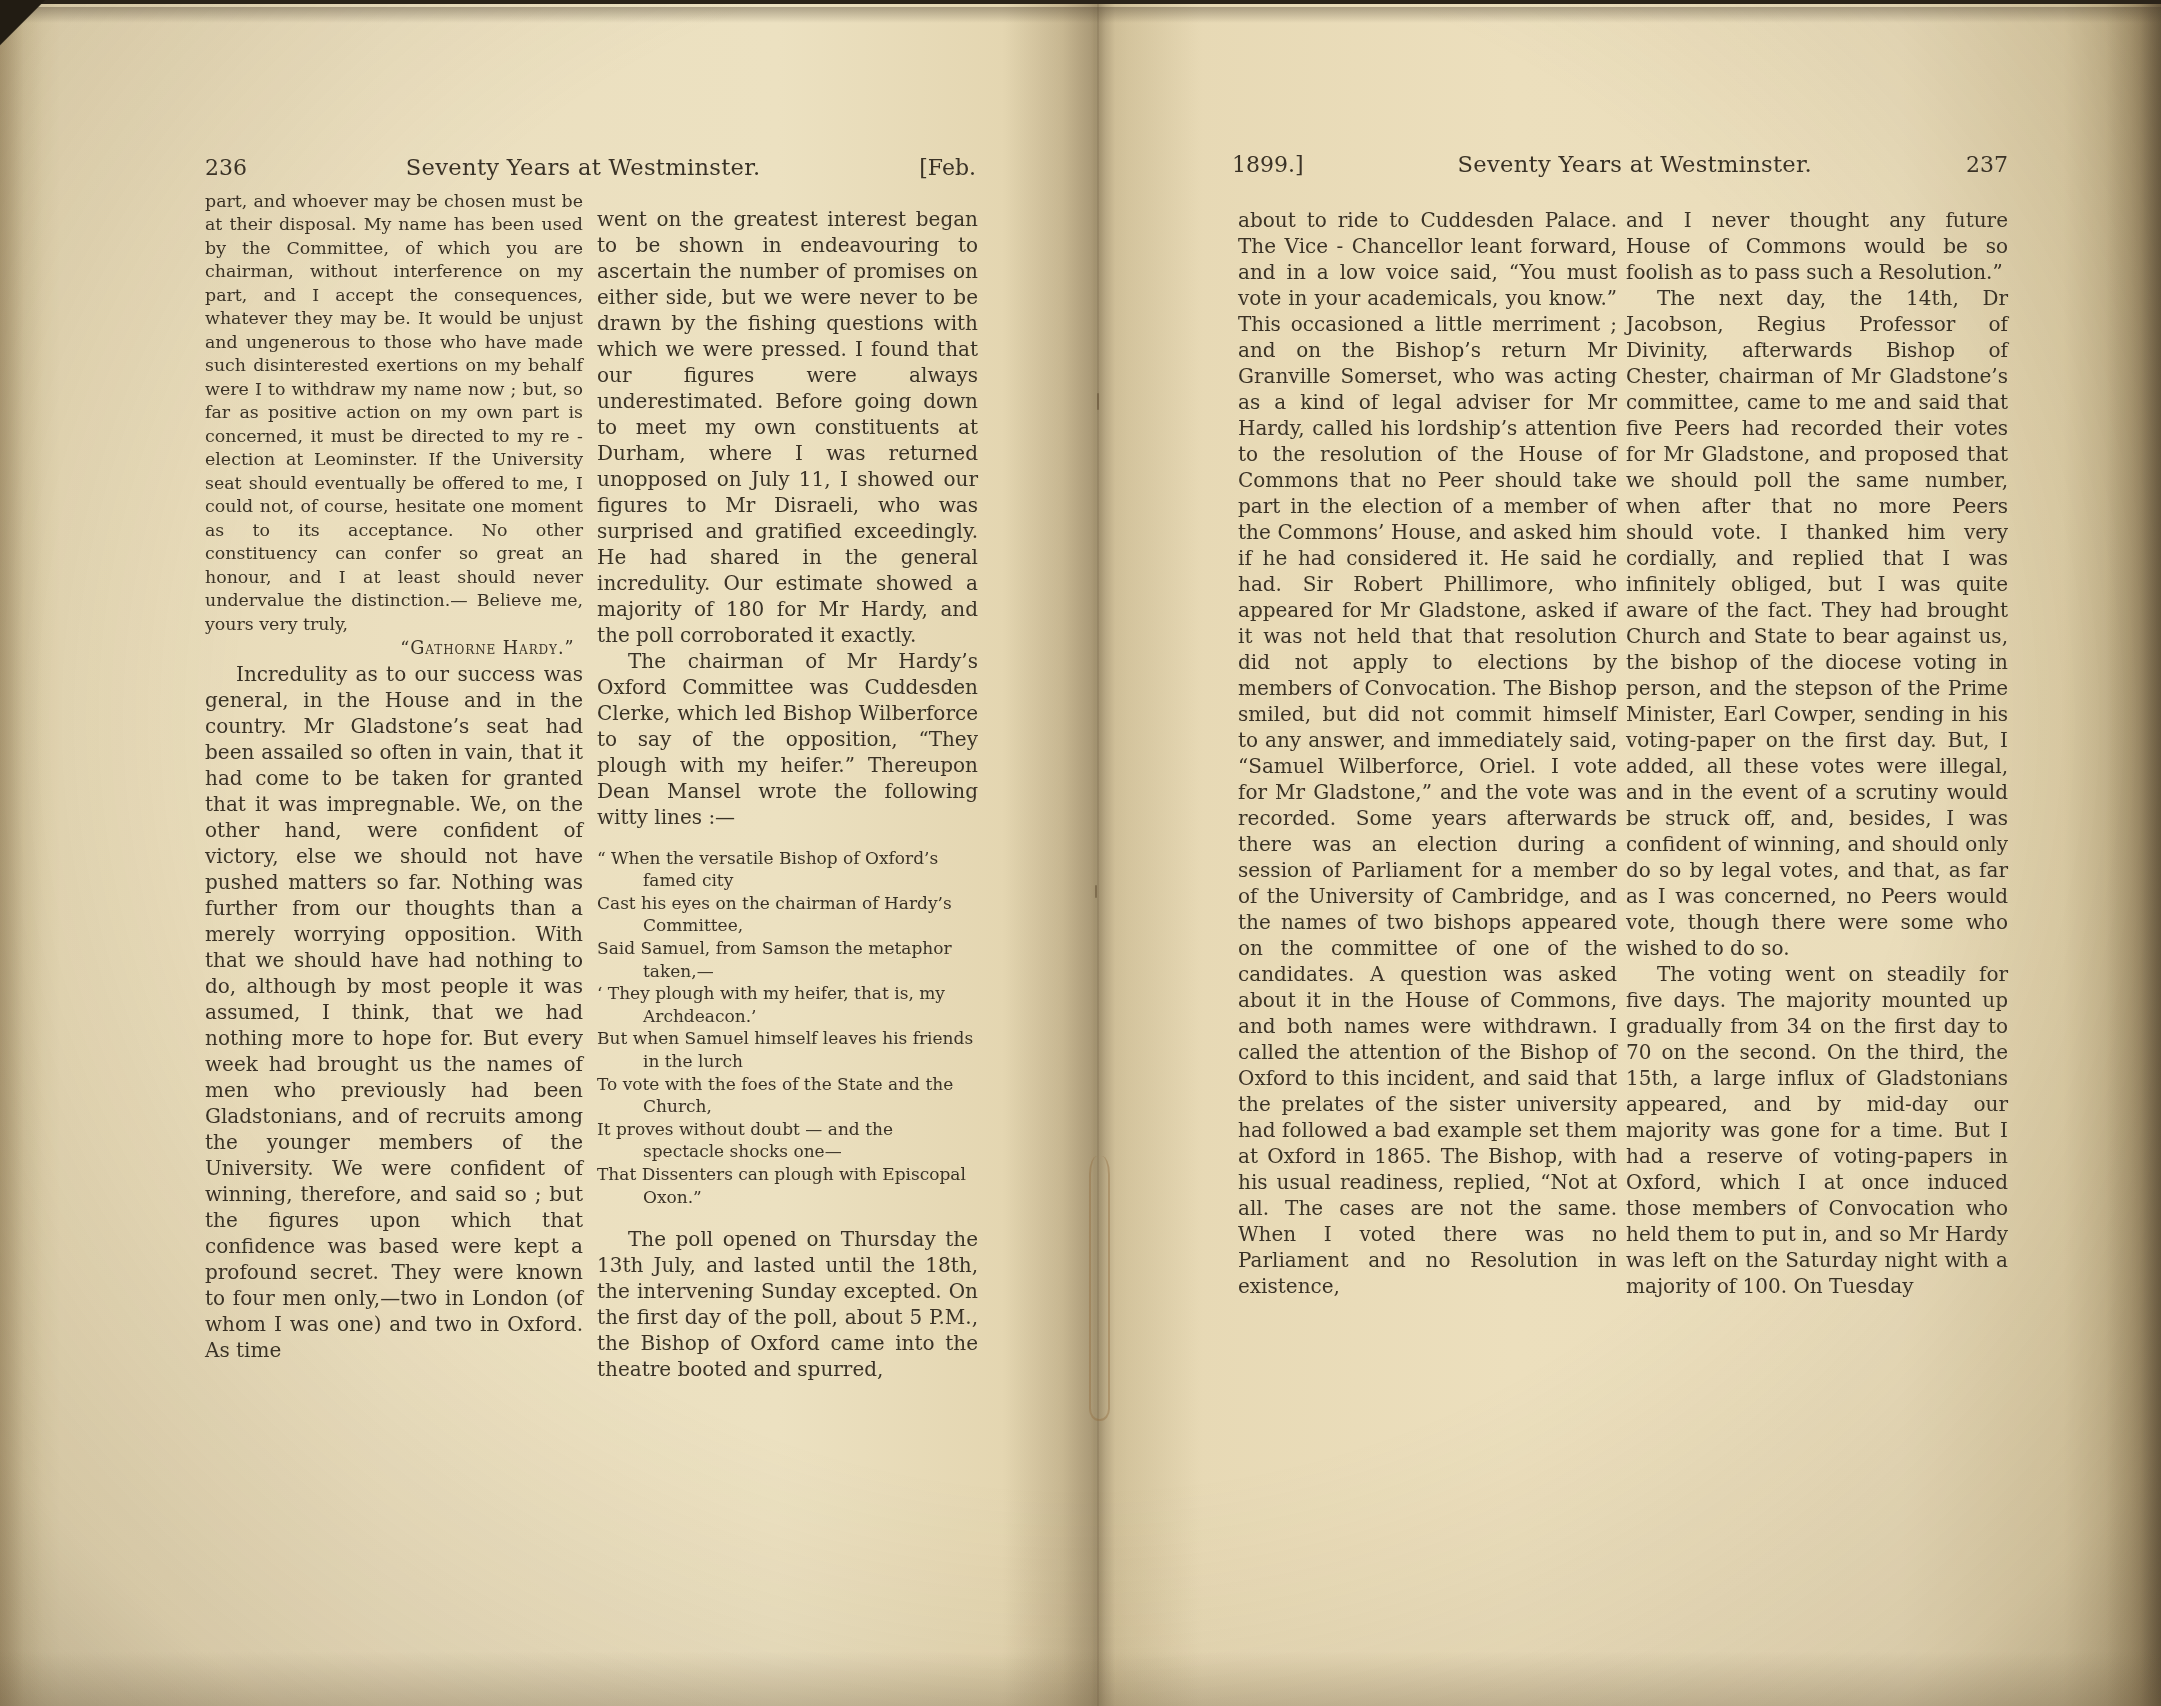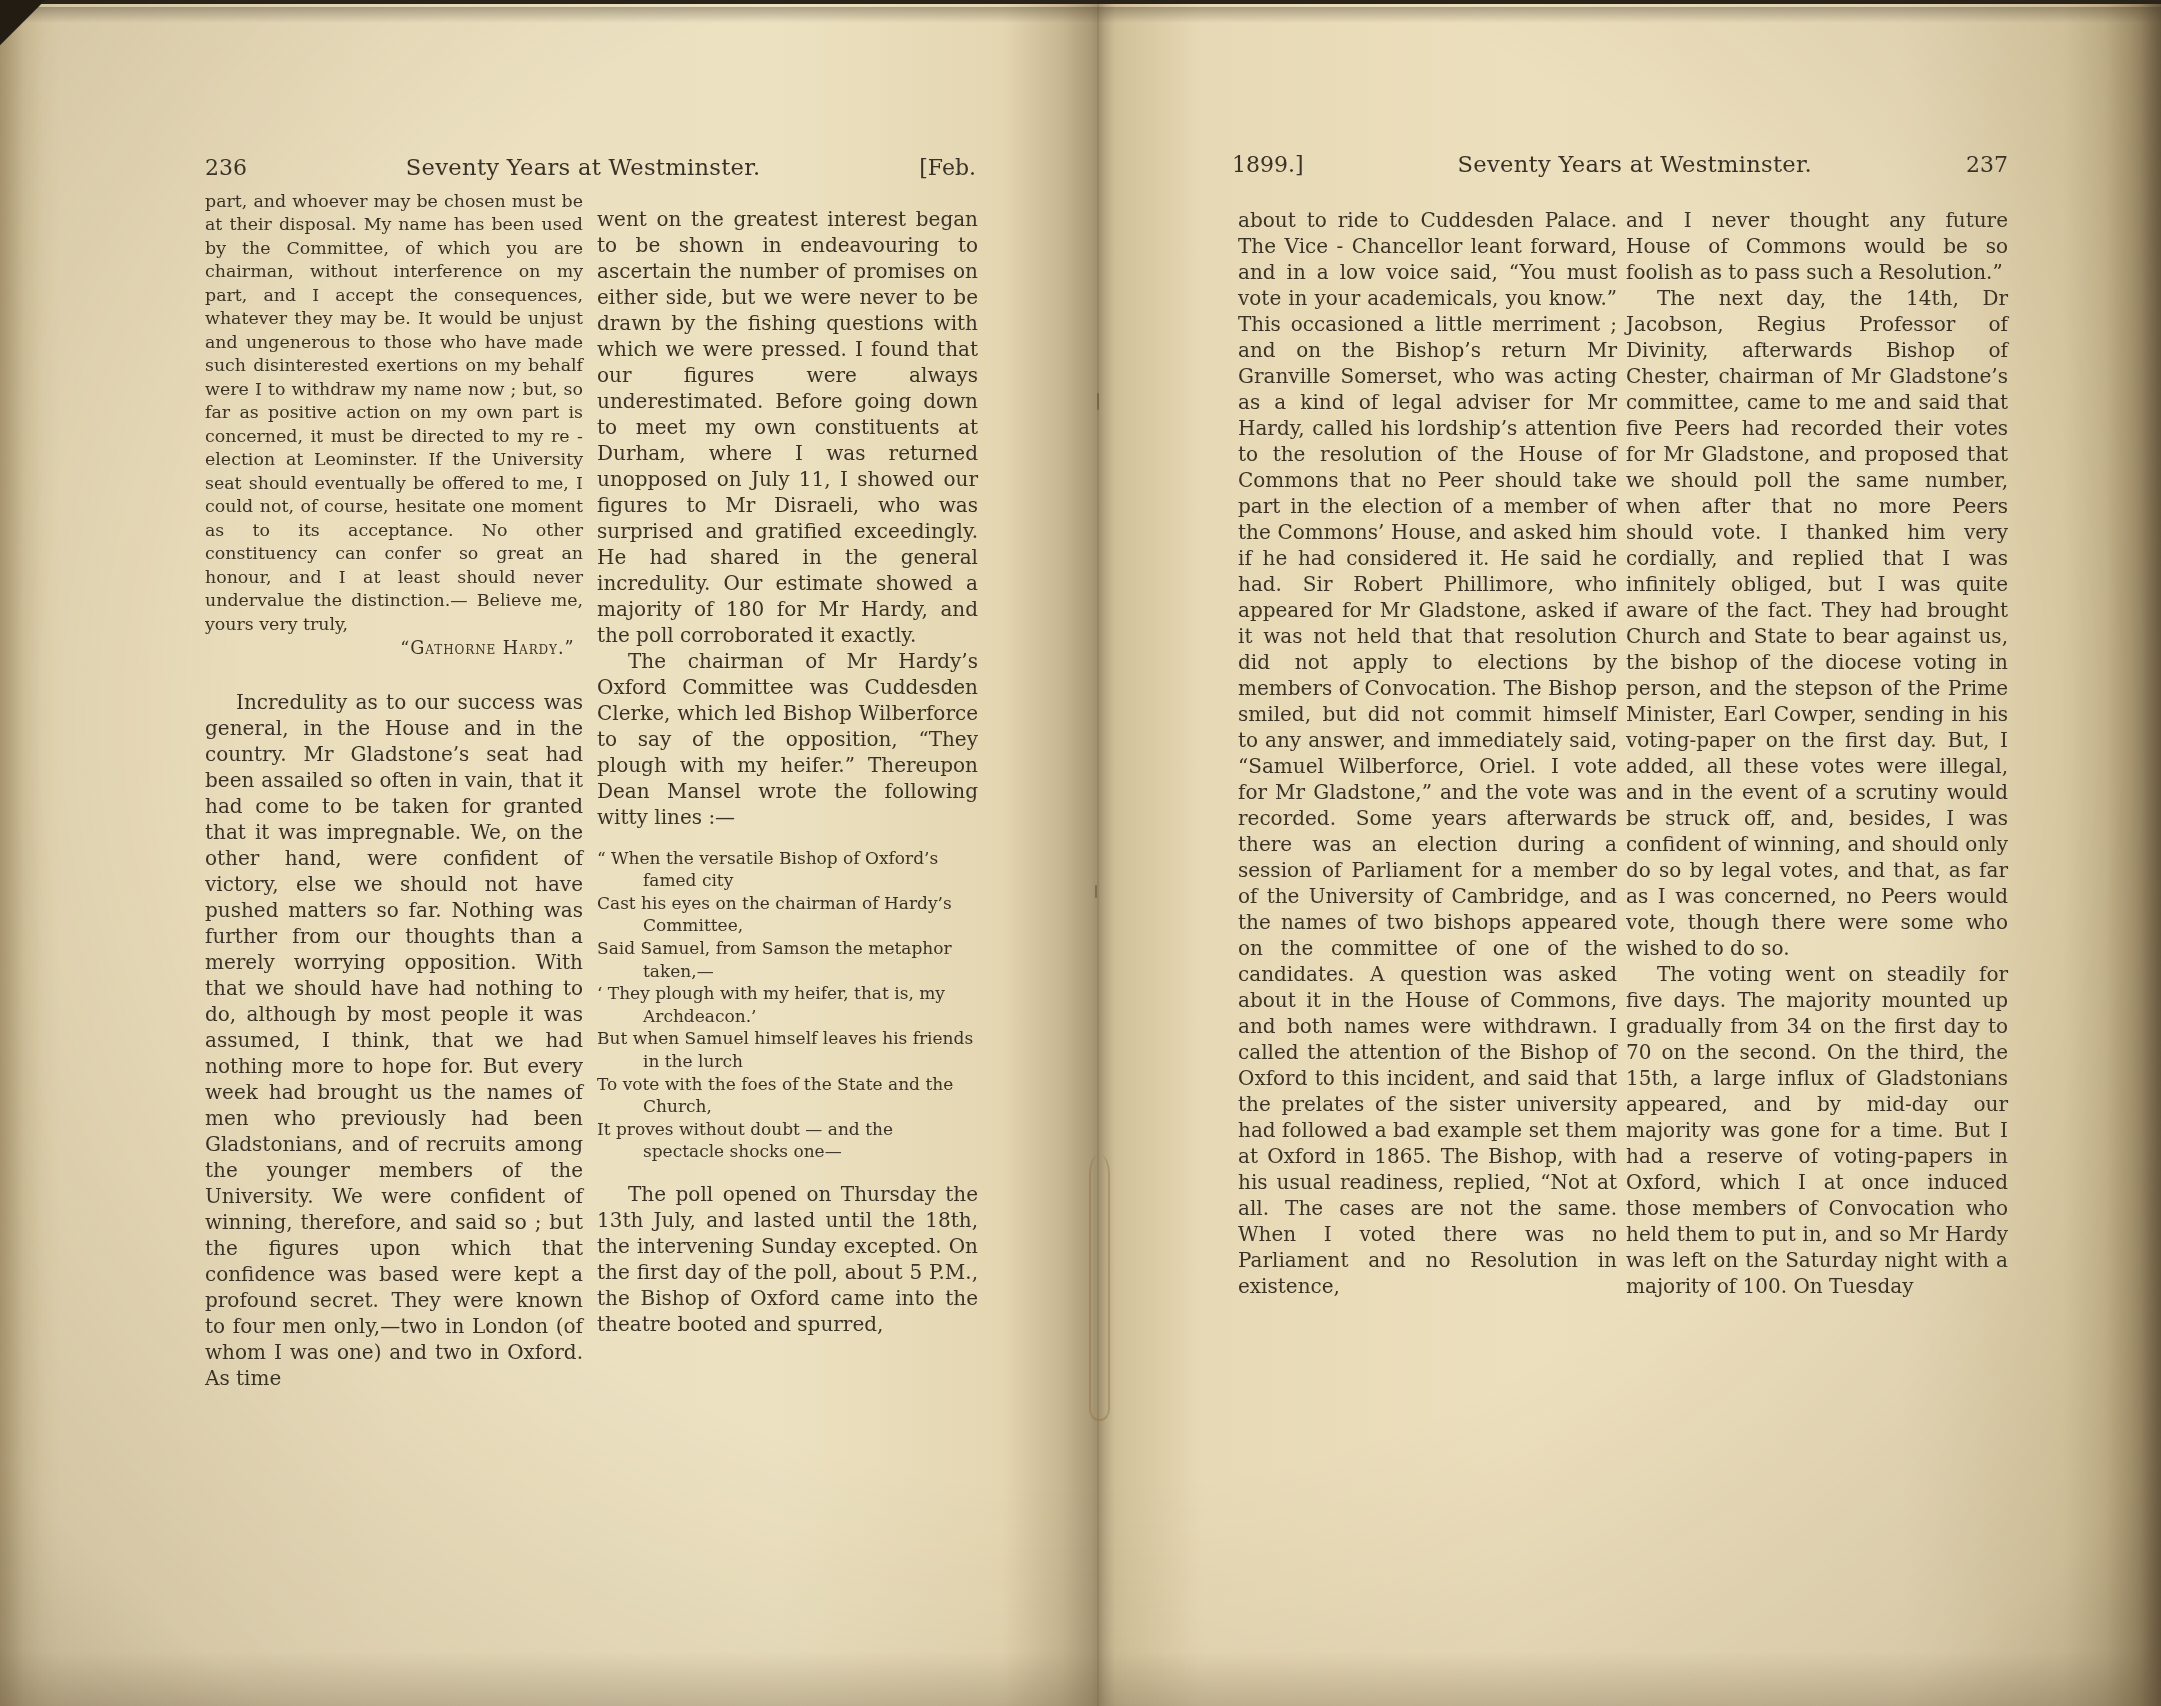--- a/index.html
+++ b/index.html
@@ -103,21 +103,20 @@
     font-size: 17.4px;
     line-height: 23.5px;
   }
   .block.signature {
     font-size: 17.7px;
     line-height: 24.4px;
     text-align: right;
     font-variant: small-caps;
     letter-spacing: 0.9px;
     padding-right: 8.6px;
-    margin-bottom: 28px;
   }
   .verse {
     font-size: 17px;
     line-height: 22.6px;
     margin: 17px 0 18.3px 0;
     text-align: left;
   }
   .verse-line {
     padding-left: 46px;
     text-indent: -46px;
@@ -154,20 +153,21 @@
       <div class="block para-cont">went on the greatest interest began to be shown in endeavouring to ascertain the number of promises on either side, but we were never to be drawn by the fishing questions with which we were pressed.  I found that our figures were always underestimated.  Before going down to meet my own constituents at Durham, where I was returned unopposed on July 11, I showed our figures to Mr Disraeli, who was surprised and gratified exceedingly.  He had shared in the general incredulity.  Our estimate showed a majority of 180 for Mr Hardy, and the poll corroborated it exactly.</div>
       <div class="block para">The chairman of Mr Hardy’s Oxford Committee was Cuddesden Clerke, which led Bishop Wilberforce to say of the opposition, “They plough with my heifer.”  Thereupon Dean Mansel wrote the following witty lines :—</div>
       <div class="verse">
         <div class="verse-line">“ When the versatile Bishop of Oxford’s famed city</div>
         <div class="verse-line">Cast his eyes on the chairman of Hardy’s Committee,</div>
         <div class="verse-line">Said Samuel, from Samson the metaphor taken,—</div>
         <div class="verse-line">‘ They plough with my heifer, that is, my Archdeacon.’</div>
         <div class="verse-line">But when Samuel himself leaves his friends in the lurch</div>
         <div class="verse-line">To vote with the foes of the State and the Church,</div>
         <div class="verse-line">It proves without doubt — and the spectacle shocks one—</div>
+        <div class="verse-line">That Dissenters can plough with Episcopal Oxon.”</div>
       </div>
       <div class="block para">The poll opened on Thursday the 13th July, and lasted until the 18th, the intervening Sunday excepted.  On the first day of the poll, about 5 P.M., the Bishop of Oxford came into the theatre booted and spurred,</div>
     </div>
   <div class="col col-r1">
       <div class="block para-cont">about to ride to Cuddesden Palace.  The Vice - Chancellor leant forward, and in a low voice said, “You must vote in your academicals, you know.”  This occasioned a little merriment ; and on the Bishop’s return Mr Granville Somerset, who was acting as a kind of legal adviser for Mr Hardy, called his lordship’s attention to the resolution of the House of Commons that no Peer should take part in the election of a member of the Commons’ House, and asked him if he had considered it.  He said he had.  Sir Robert Phillimore, who appeared for Mr Gladstone, asked if it was not held that that resolution did not apply to elections by members of Convocation.  The Bishop smiled, but did not commit himself to any answer, and immediately said, “Samuel Wilberforce, Oriel.  I vote for Mr Gladstone,” and the vote was recorded.  Some years afterwards there was an election during a session of Parliament for a member of the University of Cambridge, and the names of two bishops appeared on the committee of one of the candidates.  A question was asked about it in the House of Commons, and both names were withdrawn.  I called the attention of the Bishop of Oxford to this incident, and said that the prelates of the sister university had followed a bad example set them at Oxford in 1865.  The Bishop, with his usual readiness, replied, “Not at all.  The cases are not the same.  When I voted there was no Parliament and no Resolution in existence,</div>
     </div>
   <div class="col col-r2">
       <div class="block para-cont">and I never thought any future House of Commons would be so foolish as to pass such a Resolution.”</div>
       <div class="block para">The next day, the 14th, Dr Jacobson, Regius Professor of Divinity, afterwards Bishop of Chester, chairman of Mr Gladstone’s committee, came to me and said that five Peers had recorded their votes for Mr Gladstone, and proposed that we should poll the same number, when after that no more Peers should vote.  I thanked him very cordially, and replied that I was infinitely obliged, but I was quite aware of the fact.  They had brought Church and State to bear against us, the bishop of the diocese voting in person, and the stepson of the Prime Minister, Earl Cowper, sending in his voting-paper on the first day.  But, I added, all these votes were illegal, and in the event of a scrutiny would be struck off, and, besides, I was confident of winning, and should only do so by legal votes, and that, as far as I was concerned, no Peers would vote, though there were some who wished to do so.</div>
       <div class="block para">The voting went on steadily for five days.  The majority mounted up gradually from 34 on the first day to 70 on the second.  On the third, the 15th, a large influx of Gladstonians appeared, and by mid-day our majority was gone for a time.  But I had a reserve of voting-papers in Oxford, which I at once induced those members of Convocation who held them to put in, and so Mr Hardy was left on the Saturday night with a majority of 100.  On Tuesday</div>

